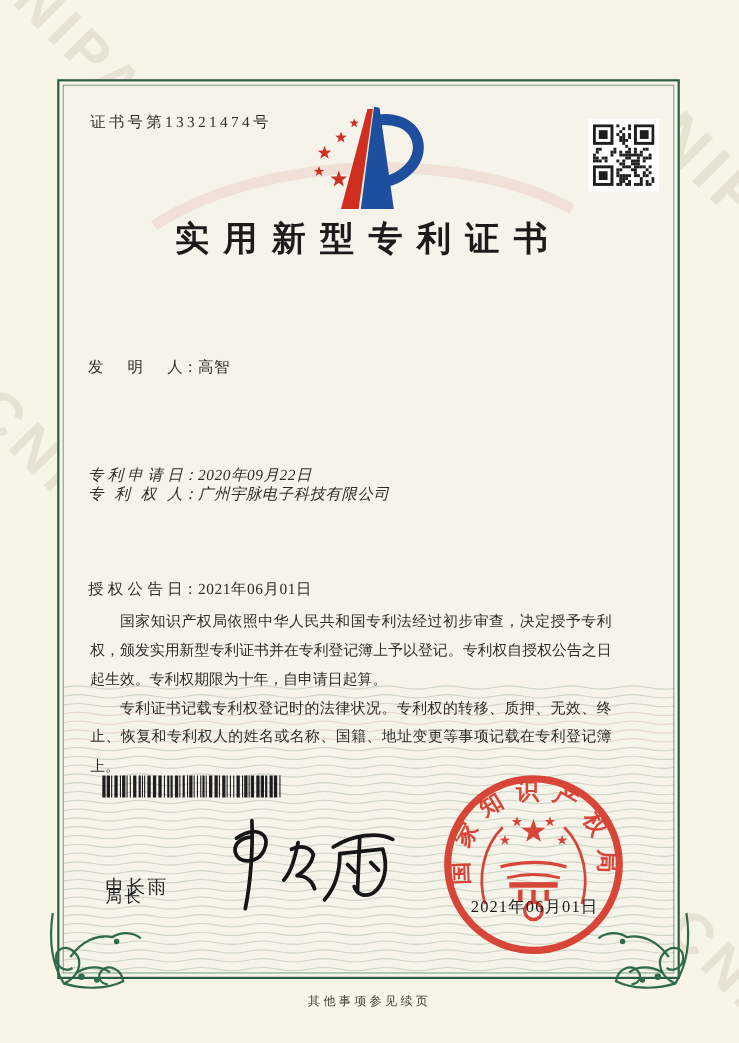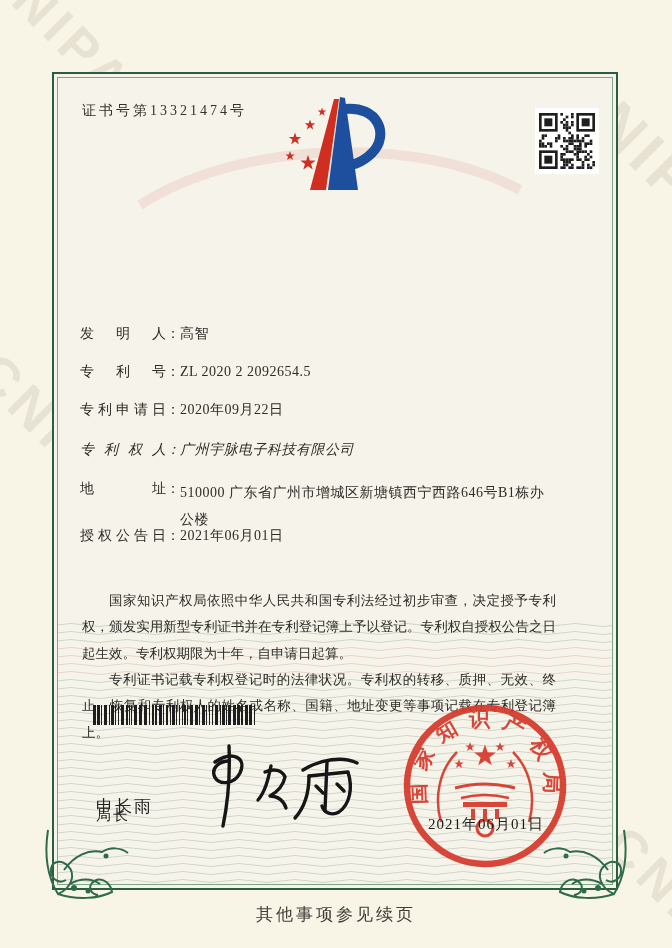--- a/index.html
+++ b/index.html
@@ -26,38 +26,38 @@
          font-size:31px;font-weight:bold;letter-spacing:13px;color:#1c1b19;}
   
   .frow{position:absolute;left:80px;font-size:14px;color:#2e2c29;white-space:nowrap;}
   .flabel{display:inline-block;width:86px;text-align:justify;text-align-last:justify;
           vertical-align:top;}
   .fvalue{letter-spacing:0.5px;}
   .fvalue.wrap{display:inline-block;white-space:normal;width:372px;vertical-align:top;line-height:1.9;}
   .grant-right{position:absolute;left:268px;top:0;}
   
   .paras{position:absolute;left:82px;top:552px;width:474px;font-size:13.5px;
-         line-height:1.95;text-align:justify;color:#2e2c29;margin-top:36px;}
+         line-height:1.95;text-align:justify;color:#2e2c29;}
   .paras p{margin:0;text-indent:2em;}
   
   .barcode{position:absolute;left:93px;top:705px;height:20px;display:flex;align-items:stretch;}
   .barcode div{background:#1e1e1e;}
   .barcode span{background:transparent;}
   
   .signer-title{position:absolute;left:96px;top:764px;font-size:15px;letter-spacing:2px;color:#222;margin-top:42px;}
   .signer-name{position:absolute;left:96px;top:795px;font-size:17px;letter-spacing:2px;color:#222;font-family:Liberation Mono, monospace;}
   .signature{position:absolute;left:185px;top:740px;}
   
   .seal{position:absolute;left:399px;top:700px;opacity:0.93;}
   .seal-date{position:absolute;left:402px;top:815px;width:168px;text-align:center;
              font-size:15px;color:#1d1c1a;letter-spacing:1px;}
   .page-info{position:absolute;left:52px;top:854px;width:566px;text-align:center;
              font-size:12px;color:#3a3833;letter-spacing:2px;}
   .continuation{position:absolute;left:0;top:903px;width:672px;text-align:center;
-                font-size:17px;color:#3f3d38;letter-spacing:3px;}
+                font-size:11px;color:#3f3d38;letter-spacing:3px;}
 </style>
 </head>
 <body>
 
 <div class="page">
 
   <div class="wm" style="left:-36px;top:-4px;font-size:52px;">CNIPA</div>
   <div class="wm" style="left:540px;top:118px;font-size:60px;">CNIPA</div>
   <div class="wm" style="left:408px;top:290px;font-size:54px;">CNIPA</div>
   <div class="wm" style="left:-42px;top:400px;font-size:54px;">CNIPA</div>
@@ -267,35 +267,30 @@
         <rect x="2" y="2" width="3" height="3" fill="#1e1e1e"></rect>
         <rect x="14" y="0" width="7" height="7" fill="#1e1e1e"></rect>
         <rect x="15" y="1" width="5" height="5" fill="#fff"></rect>
         <rect x="16" y="2" width="3" height="3" fill="#1e1e1e"></rect>
         <rect x="0" y="14" width="7" height="7" fill="#1e1e1e"></rect>
         <rect x="1" y="15" width="5" height="5" fill="#fff"></rect>
         <rect x="2" y="16" width="3" height="3" fill="#1e1e1e"></rect>
       </svg>
   </div>
 
+  <div class="title">实用新型专利证书</div>
 
   <div class="frow" style="top:325px;">
     <span class="flabel">发明人</span>：<span class="fvalue">高智</span>
   </div>
-  <div class="frow" style="top:363px;">
-    <span class="flabel">专利号</span>：<span class="fvalue">ZL 2020 2 2092654.5</span>
-  </div>
-  <div class="frow" style="top:401px;">
+  <div class="frow" style="top:423px;font-style:italic;">
     <span class="flabel">专利申请日</span>：<span class="fvalue">2020年09月22日</span>
   </div>
   <div class="frow" style="top:441px;font-style:italic;">
     <span class="flabel">专利权人</span>：<span class="fvalue">广州宇脉电子科技有限公司</span>
-  </div>
-  <div class="frow" style="top:480px;">
-    <span class="flabel">地址</span>：<span class="fvalue wrap">510000 广东省广州市增城区新塘镇西宁西路646号B1栋办公楼</span>
   </div>
   <div class="frow" style="top:527px;width:480px;">
     <span class="flabel">授权公告日</span>：<span class="fvalue">2021年06月01日</span>
   </div>
 
   <div class="paras">
     <p>国家知识产权局依照中华人民共和国专利法经过初步审查，决定授予专利权，颁发实用新型专利证书并在专利登记簿上予以登记。专利权自授权公告之日起生效。专利权期限为十年，自申请日起算。</p>
     <p>专利证书记载专利权登记时的法律状况。专利权的转移、质押、无效、终止、恢复和专利权人的姓名或名称、国籍、地址变更等事项记载在专利登记簿上。</p>
   </div>
 

